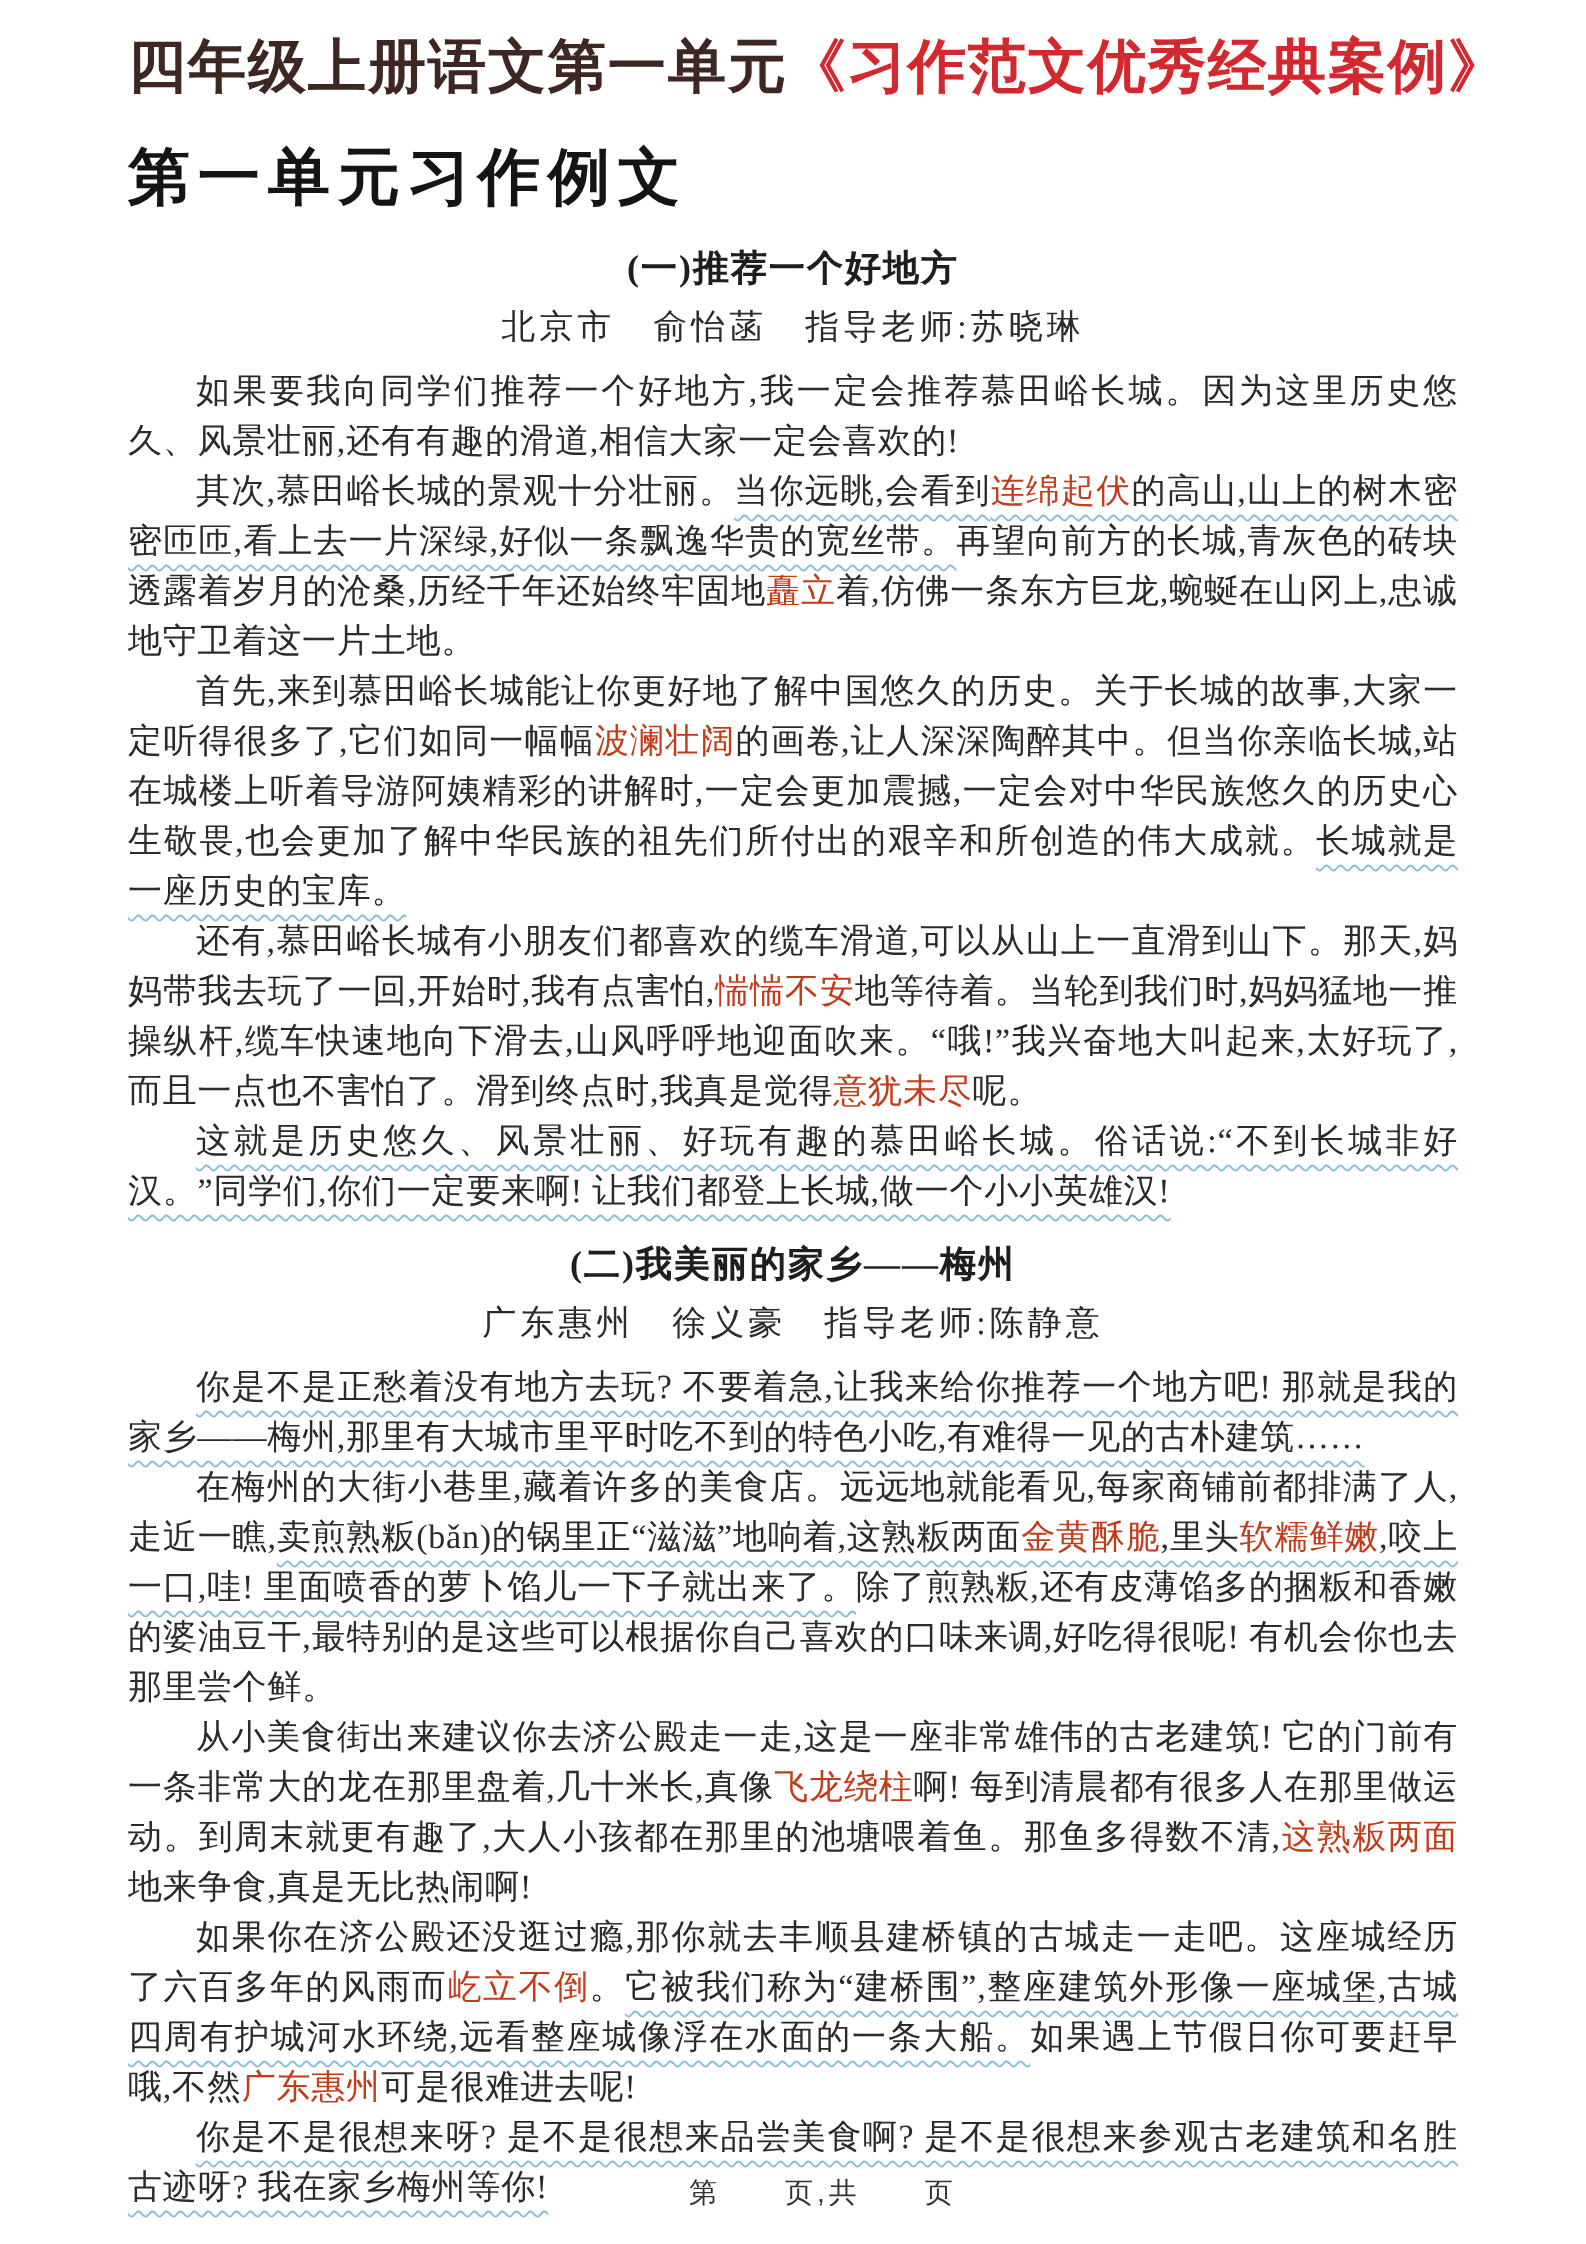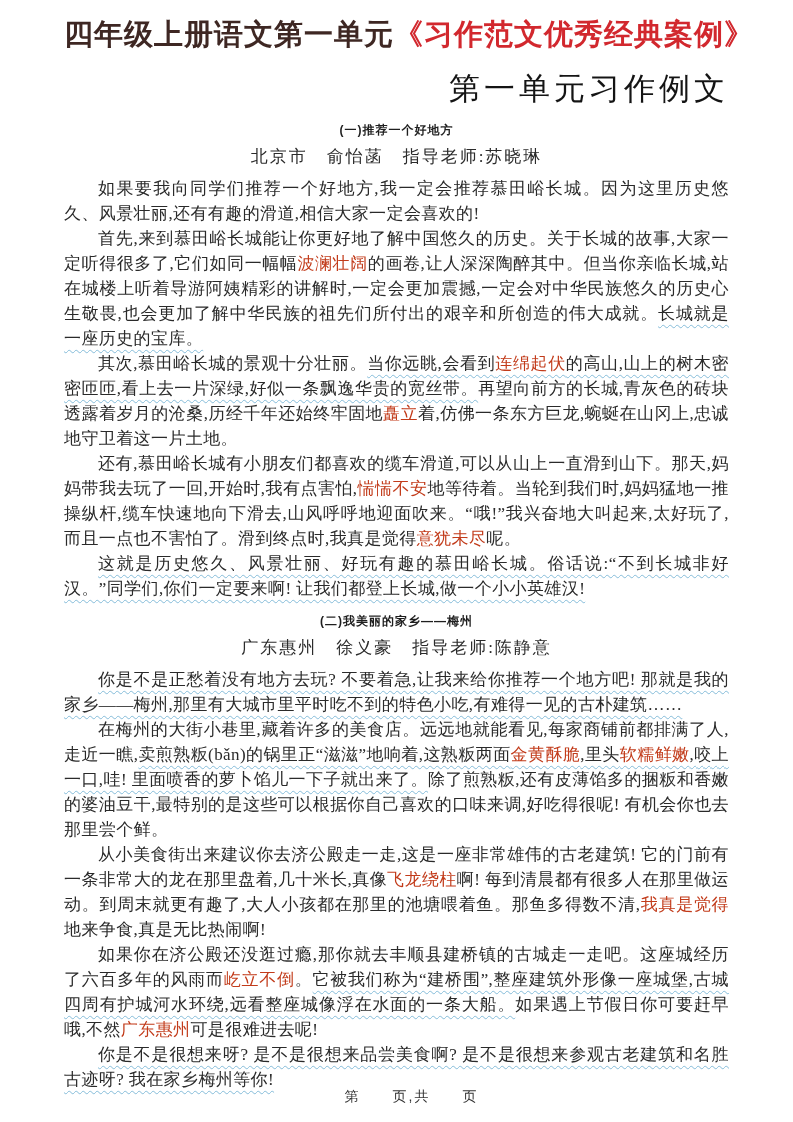--- a/index.html
+++ b/index.html
@@ -22,33 +22,33 @@
     font-weight: bold;
     font-size: 29px;
     letter-spacing: 1px;
     line-height: 1.25;
     white-space: nowrap;
   }
   .t-prefix { color: #3e2723; }
   .t-red    { color: #d2282e; }
   .doc-title {
     margin: 16px 0 8px;
-    text-align: right;
+    text-align: left;
     font-family: "Liberation Serif", serif;
-    font-weight: 400;
+    font-weight: 700;
     font-size: 31px;
     letter-spacing: 4px;
     color: #141414;
   }
   .essay-heading {
     margin: 12px 0 6px;
     text-align: center;
-    font-family: Liberation Sans, sans-serif;
+    font-family: Liberation Serif, serif;
     font-weight: bold;
-    font-size: 12px;
+    font-size: 18px;
     letter-spacing: 1px;
     color: #1e1e1e;
   }
   .byline {
     margin: 0 0 8px;
     text-align: center;
     font-size: 17px;
     letter-spacing: 2px;
     color: #2b2b2b;
   }
@@ -87,32 +87,32 @@
 <div class="page">
 
   <header class="doc-header"><span class="t-prefix">四年级上册语文第一单元</span><span class="t-red">《习作范文优秀经典案例》</span></header>
 
   <h1 class="doc-title">第一单元习作例文</h1>
 
   <section class="essay">
     <h2 class="essay-heading">(一)推荐一个好地方</h2>
     <p class="byline">北京市　俞怡菡　指导老师:苏晓琳</p>
     <p class="para"><span class="run">如果要我向同学们推荐一个好地方,我一定会推荐慕田峪长城。因为这里历史悠久、风景壮丽,还有有趣的滑道,相信大家一定会喜欢的!</span></p>
+    <p class="para"><span class="run">其次,慕田峪长城的景观十分壮丽。</span><span class="run wavy">当你远眺,会看到</span><span class="run red wavy">连绵起伏</span><span class="run wavy">的高山,山上的树木密密匝匝,看上去一片深绿,好似一条飘逸华贵的宽丝带。</span><span class="run">再望向前方的长城,青灰色的砖块透露着岁月的沧桑,历经千年还始终牢固地</span><span class="run red">矗立</span><span class="run">着,仿佛一条东方巨龙,蜿蜒在山冈上,忠诚地守卫着这一片土地。</span></p>
     <p class="para"><span class="run">首先,来到慕田峪长城能让你更好地了解中国悠久的历史。关于长城的故事,大家一定听得很多了,它们如同一幅幅</span><span class="run red">波澜壮阔</span><span class="run">的画卷,让人深深陶醉其中。但当你亲临长城,站在城楼上听着导游阿姨精彩的讲解时,一定会更加震撼,一定会对中华民族悠久的历史心生敬畏,也会更加了解中华民族的祖先们所付出的艰辛和所创造的伟大成就。</span><span class="run wavy">长城就是一座历史的宝库。</span></p>
-    <p class="para"><span class="run">其次,慕田峪长城的景观十分壮丽。</span><span class="run wavy">当你远眺,会看到</span><span class="run red wavy">连绵起伏</span><span class="run wavy">的高山,山上的树木密密匝匝,看上去一片深绿,好似一条飘逸华贵的宽丝带。</span><span class="run">再望向前方的长城,青灰色的砖块透露着岁月的沧桑,历经千年还始终牢固地</span><span class="run red">矗立</span><span class="run">着,仿佛一条东方巨龙,蜿蜒在山冈上,忠诚地守卫着这一片土地。</span></p>
     <p class="para"><span class="run">还有,慕田峪长城有小朋友们都喜欢的缆车滑道,可以从山上一直滑到山下。那天,妈妈带我去玩了一回,开始时,我有点害怕,</span><span class="run red">惴惴不安</span><span class="run">地等待着。当轮到我们时,妈妈猛地一推操纵杆,缆车快速地向下滑去,山风呼呼地迎面吹来。“哦!”我兴奋地大叫起来,太好玩了,而且一点也不害怕了。滑到终点时,我真是觉得</span><span class="run red">意犹未尽</span><span class="run">呢。</span></p>
     <p class="para"><span class="run wavy">这就是历史悠久、风景壮丽、好玩有趣的慕田峪长城。俗话说:“不到长城非好汉。”同学们,你们一定要来啊! 让我们都登上长城,做一个小小英雄汉!</span></p>
   </section>
 
   <section class="essay">
     <h2 class="essay-heading">(二)我美丽的家乡——梅州</h2>
     <p class="byline">广东惠州　徐义豪　指导老师:陈静意</p>
     <p class="para"><span class="run wavy">你是不是正愁着没有地方去玩? 不要着急,让我来给你推荐一个地方吧! 那就是我的家乡——梅州,那里有大城市里平时吃不到的特色小吃,有难得一见的古朴建筑……</span></p>
     <p class="para"><span class="run">在梅州的大街小巷里,藏着许多的美食店。远远地就能看见,每家商铺前都排满了人,走近一瞧,</span><span class="run wavy">卖煎熟粄(bǎn)的锅里正“滋滋”地响着,这熟粄两面</span><span class="run red wavy">金黄酥脆</span><span class="run wavy">,里头</span><span class="run red wavy">软糯鲜嫩</span><span class="run wavy">,咬上一口,哇! 里面喷香的萝卜馅儿一下子就出来了。</span><span class="run">除了煎熟粄,还有皮薄馅多的捆粄和香嫩的婆油豆干,最特别的是这些可以根据你自己喜欢的口味来调,好吃得很呢! 有机会你也去那里尝个鲜。</span></p>
-    <p class="para"><span class="run">从小美食街出来建议你去济公殿走一走,这是一座非常雄伟的古老建筑! 它的门前有一条非常大的龙在那里盘着,几十米长,真像</span><span class="run red">飞龙绕柱</span><span class="run">啊! 每到清晨都有很多人在那里做运动。到周末就更有趣了,大人小孩都在那里的池塘喂着鱼。那鱼多得数不清,</span><span class="run red">我真是觉得</span><span class="run">地来争食,真是无比热闹啊!</span></p>
+    <p class="para"><span class="run">从小美食街出来建议你去济公殿走一走,这是一座非常雄伟的古老建筑! 它的门前有一条非常大的龙在那里盘着,几十米长,真像</span><span class="run red">飞龙绕柱</span><span class="run">啊! 每到清晨都有很多人在那里做运动。到周末就更有趣了,大人小孩都在那里的池塘喂着鱼。那鱼多得数不清,</span><span class="run red">这熟粄两面</span><span class="run">地来争食,真是无比热闹啊!</span></p>
     <p class="para"><span class="run">如果你在济公殿还没逛过瘾,那你就去丰顺县建桥镇的古城走一走吧。这座城经历了六百多年的风雨而</span><span class="run red">屹立不倒</span><span class="run">。</span><span class="run wavy">它被我们称为“建桥围”,整座建筑外形像一座城堡,古城四周有护城河水环绕,远看整座城像浮在水面的一条大船。</span><span class="run">如果遇上节假日你可要赶早哦,不然</span><span class="run red">广东惠州</span><span class="run">可是很难进去呢!</span></p>
     <p class="para"><span class="run wavy">你是不是很想来呀? 是不是很想来品尝美食啊? 是不是很想来参观古老建筑和名胜古迹呀? 我在家乡梅州等你!</span></p>
   </section>
 
   <footer class="page-footer">
     <span>第　　页,共　　页</span>
   </footer>
 
 </div>
 

